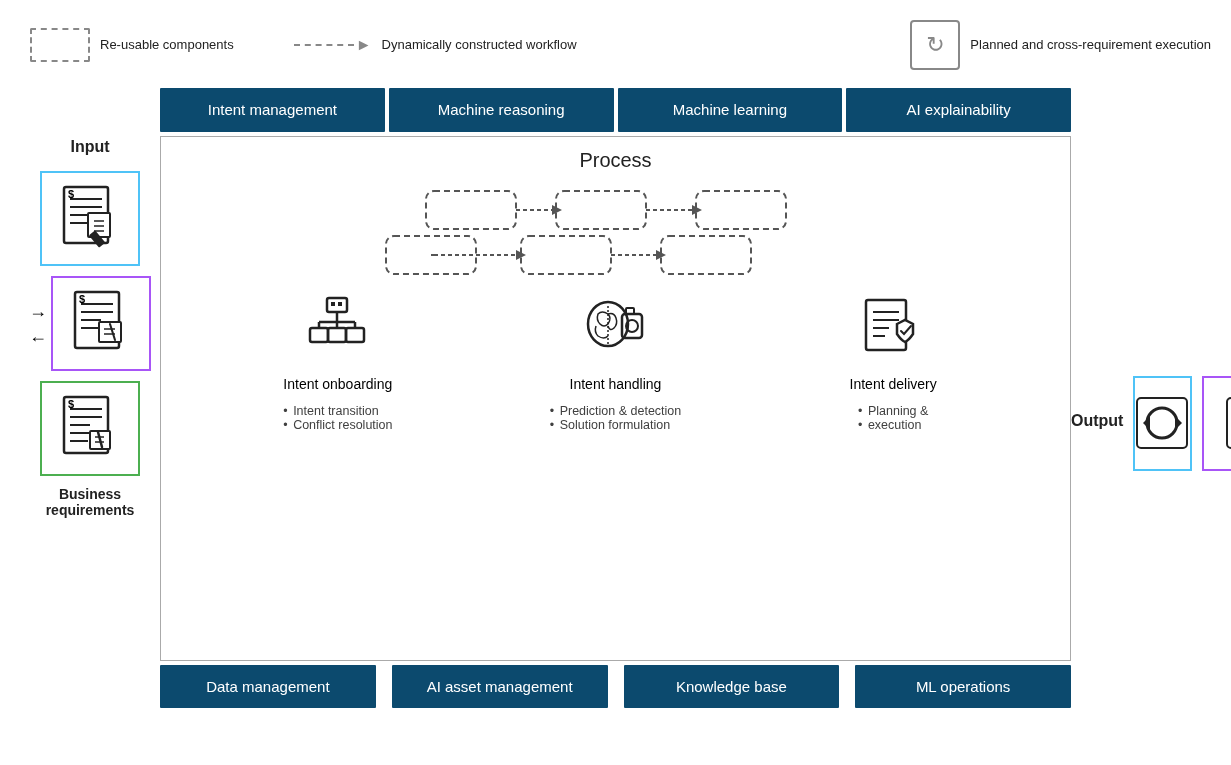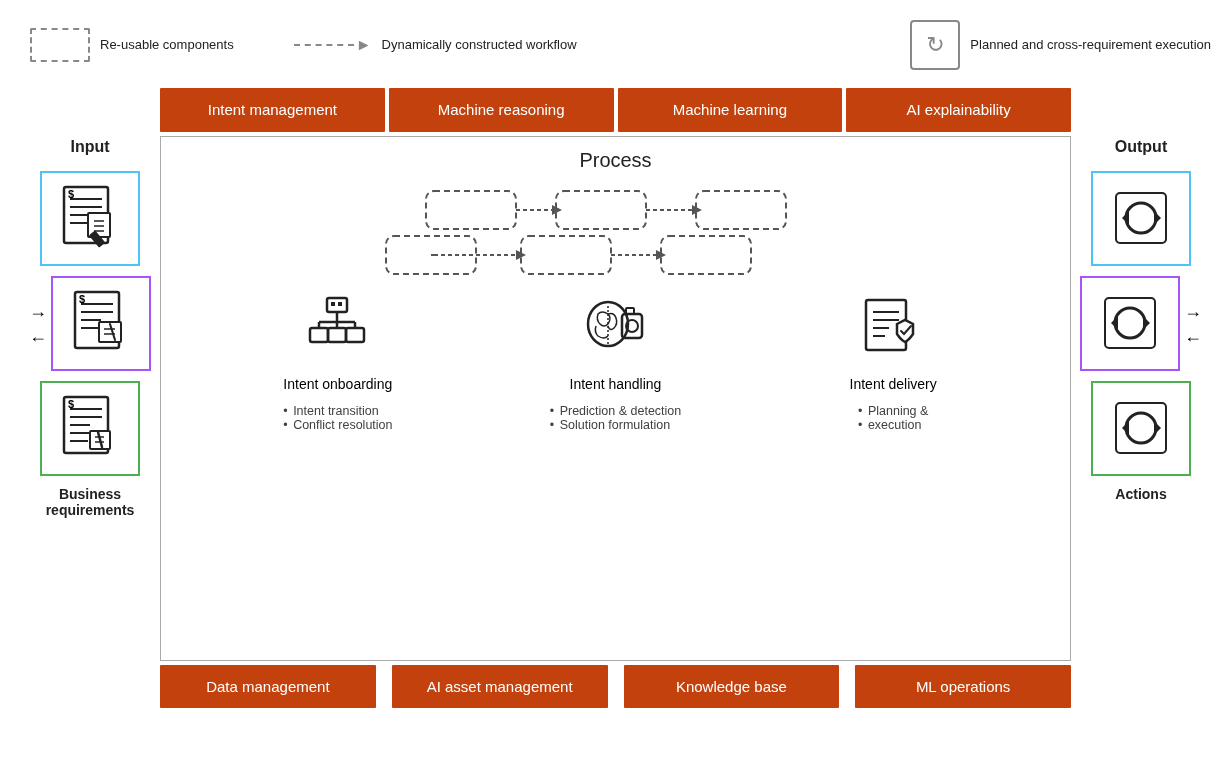--- a/index.html
+++ b/index.html
@@ -98,21 +98,21 @@
       font-size: 16px;
       font-weight: bold;
       color: #222;
       margin-bottom: 5px;
       text-align: center;
     }
 
     
     .right-col {
       display: flex;
-      flex-direction: column;
+      flex-direction: row;
       align-items: center;
       width: 140px;
       gap: 10px;
       padding-top: 50px;
     }
     .right-col-label {
       font-size: 16px;
       font-weight: bold;
       color: #222;
       margin-bottom: 5px;
@@ -143,21 +143,21 @@
     }
 
     
     .blue-tabs {
       display: grid;
       grid-template-columns: repeat(4, 1fr);
       gap: 4px;
       margin-bottom: 4px;
     }
     .blue-tab {
-      background: #c2410c;
+      background: #0c4a6e;
       color: #fff;
       text-align: center;
       padding: 12px 8px;
       font-size: 15px;
       font-weight: 500;
       line-height: 1.3;
       border-radius: 1px;
     }
 
     

